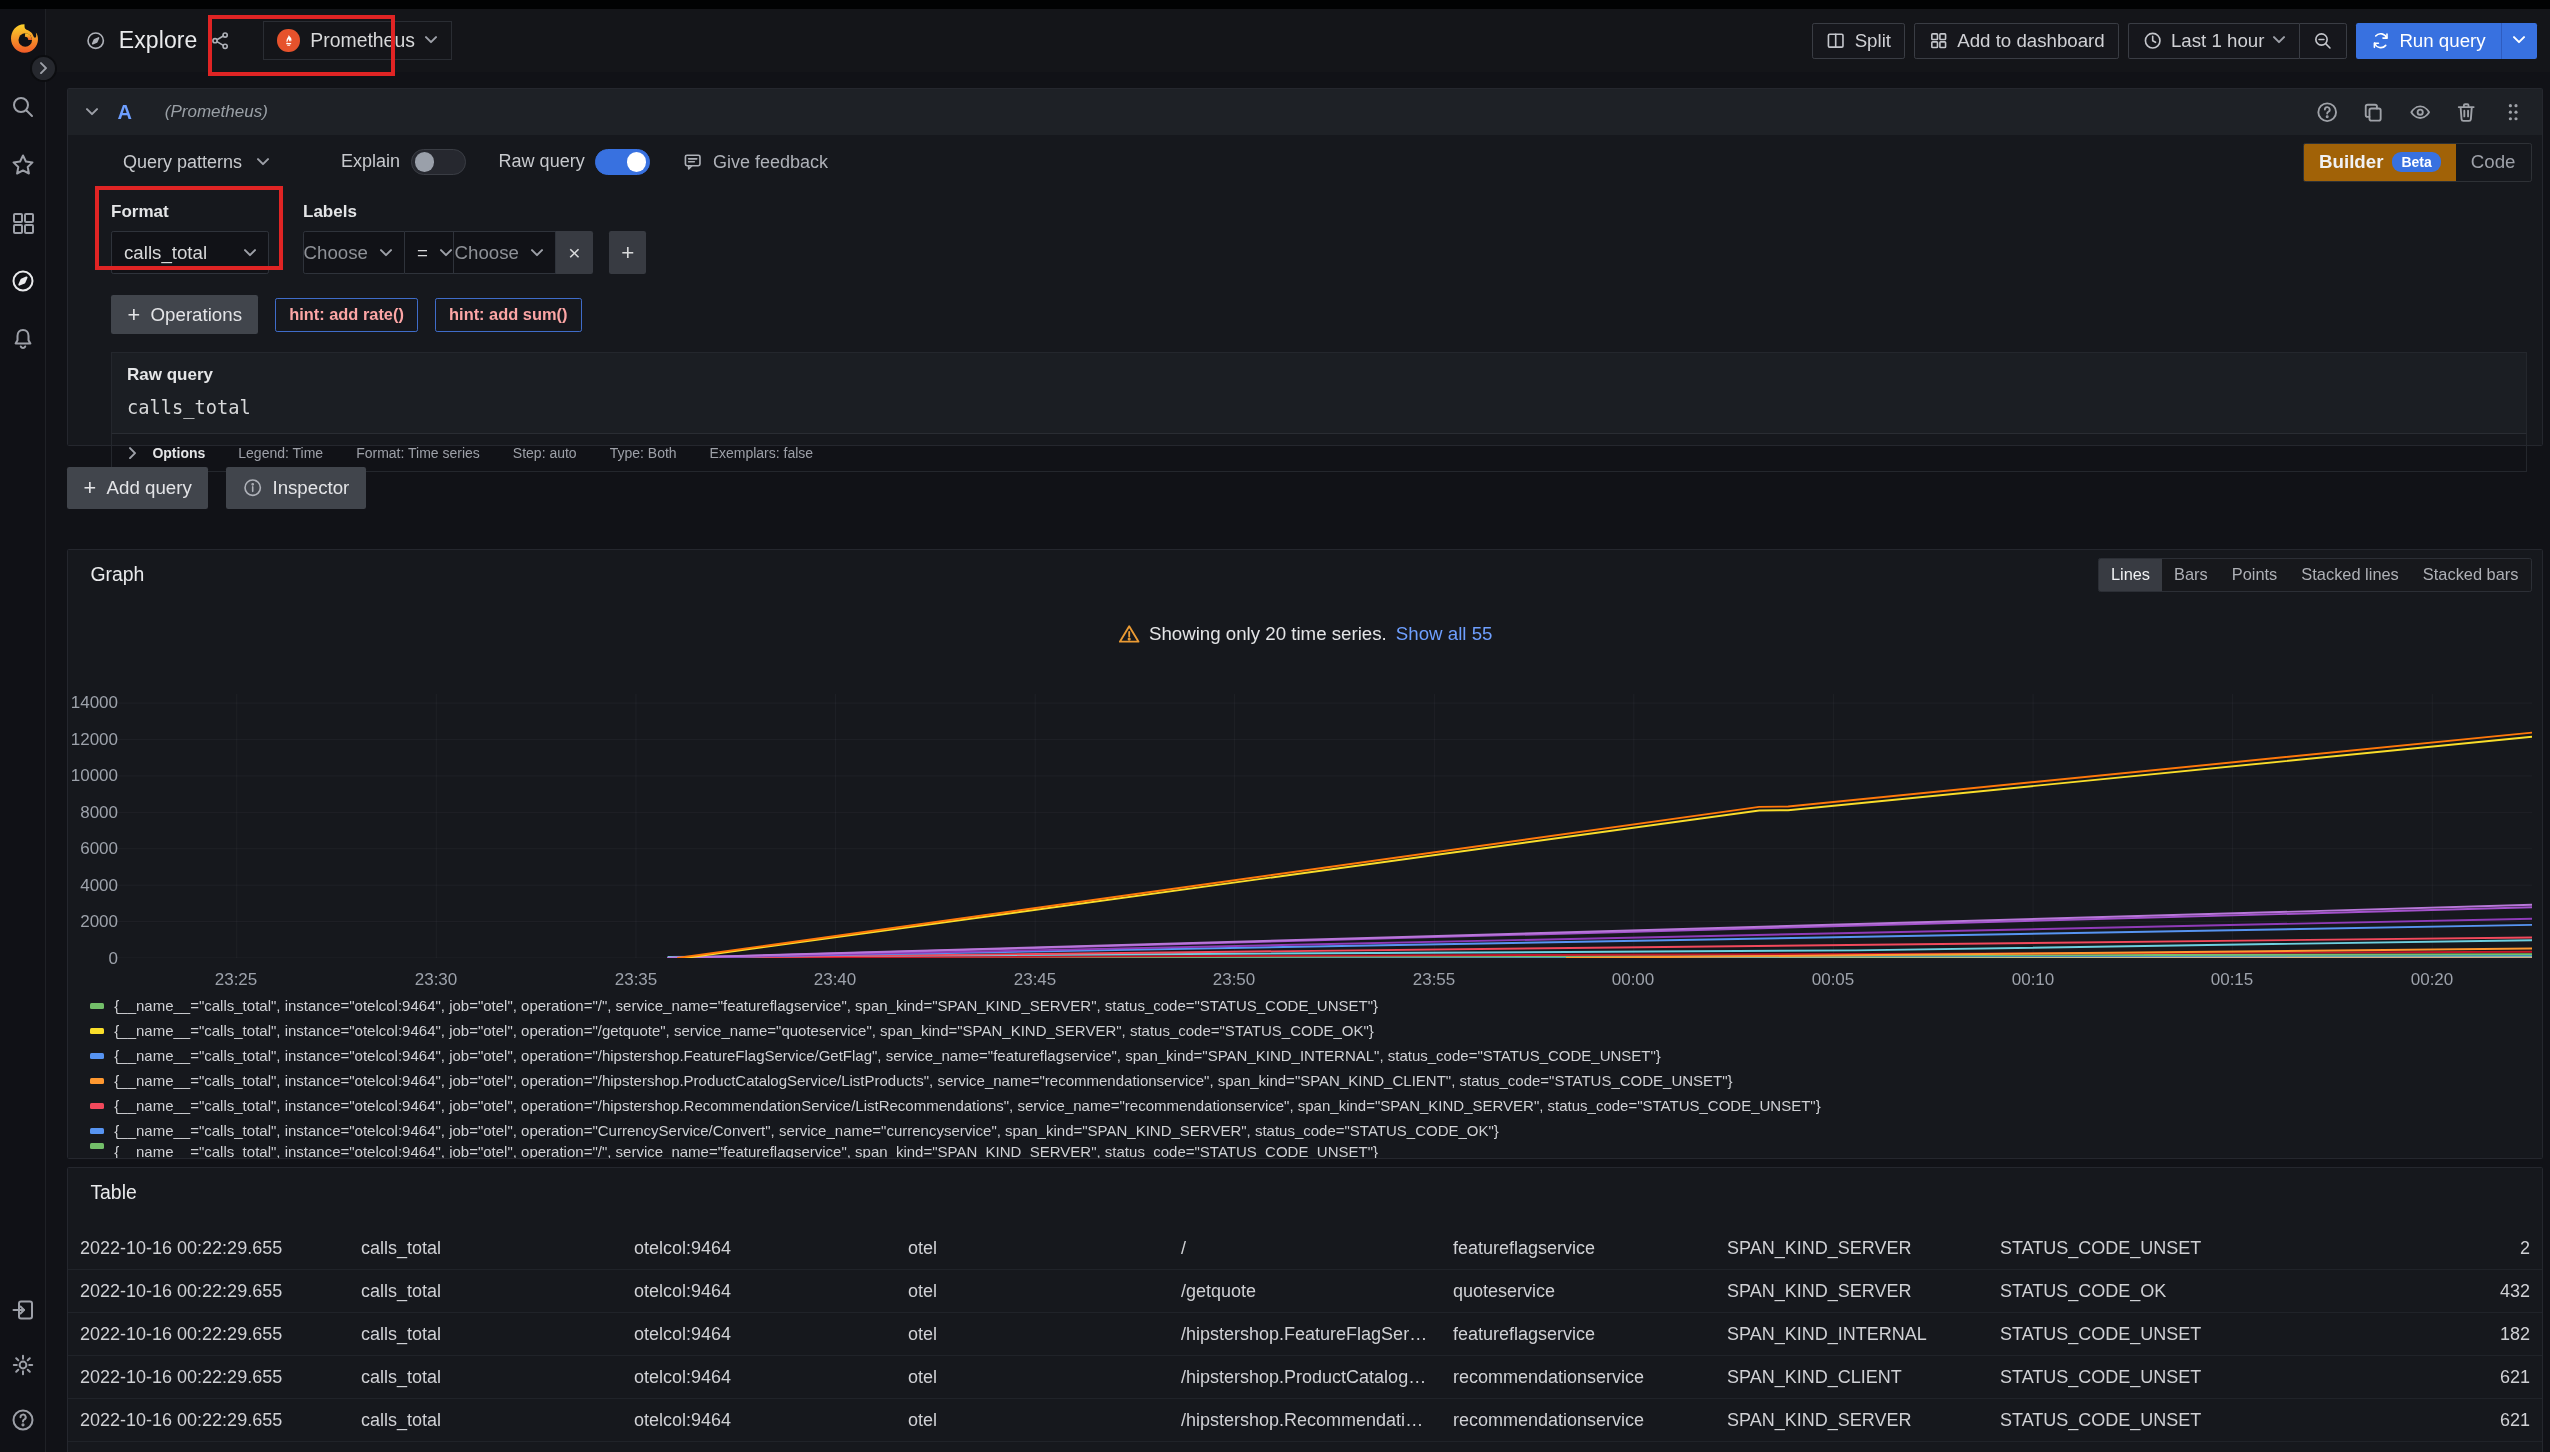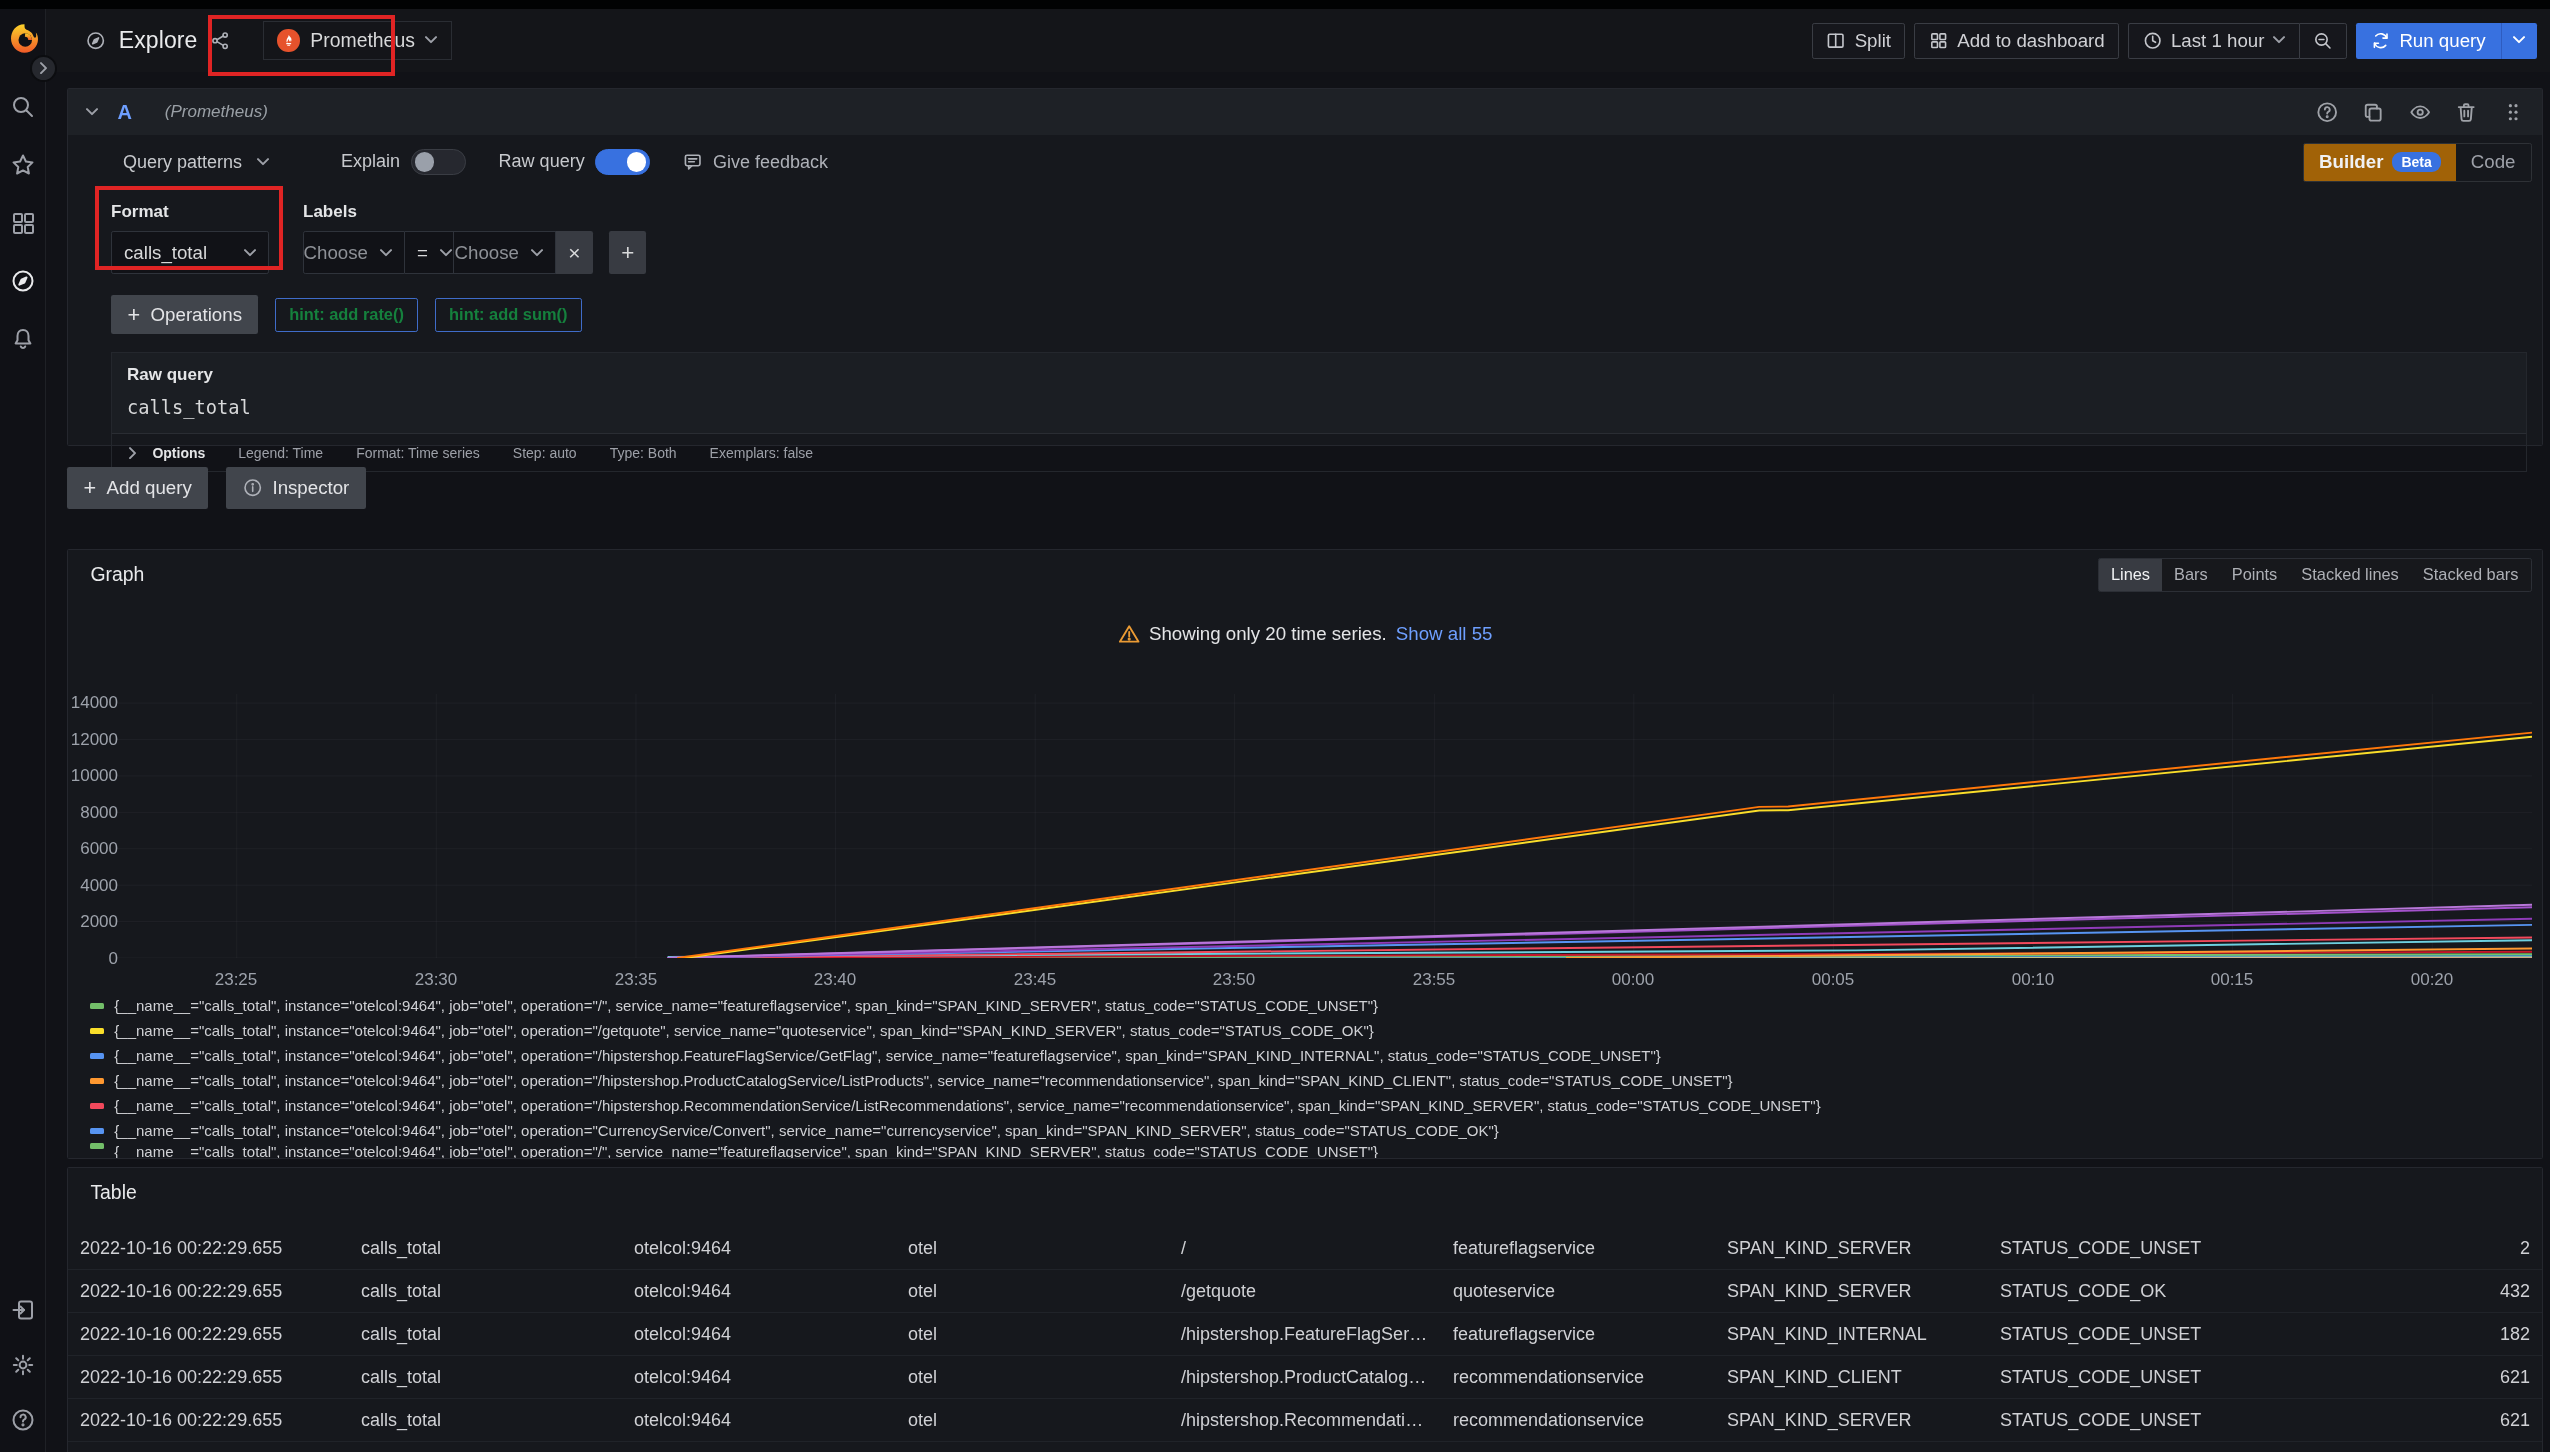--- a/index.html
+++ b/index.html
@@ -76,21 +76,21 @@
   .builder-row { display:flex; align-items:flex-start; margin:19.4px 0 0 43px; gap:34px; }
   .field-label { font-size:17px; font-weight:700; color:#e4e5e7; margin-bottom:9px; }
   .select { display:flex; align-items:center; justify-content:space-between; gap:12px; height:43px; background:#111217; border:0.7px solid #2f333b; border-radius:2.2px; padding:0 12px; font-size:18.7px; color:#d8d9da; cursor:pointer; }
   .select.placeholder { color:#8e9197;justify-content:flex-end; }
   .labels-group { display:flex; align-items:center; }
   .sq-btn { width:37px; height:43px; background:#383b42; border:none; border-radius:0 2.2px 2.2px 0; color:#d8d9da; font-size:21px; cursor:pointer; }
   .plus-btn { width:37px; height:43px; background:#383b42; border:none; border-radius:2.2px; color:#d8d9da; font-size:22.4px; margin-left:16.4px; cursor:pointer; }
 
   .ops-row { display:flex; align-items:center; margin:21px 0 0 43px; gap:16.4px; }
   .gbtn { display:flex; align-items:center; gap:10.5px; height:39px; padding:0 16.4px; background:#41454c; border:none; border-radius:2.2px; color:#e3e4e7; font-size:18.7px; font-weight:500; cursor:pointer; }
-  .hint-btn { height:34px; padding:0 13.4px; background:transparent; border:1.5px solid #3f6cc9; border-radius:2.2px; color:#15803d; font-size:16.4px; font-weight:700; cursor:pointer; }
+  .hint-btn { height:34px; padding:0 13.4px; background:transparent; border:1.5px solid #3f6cc9; border-radius:2.2px; color:#fca5a5; font-size:16.4px; font-weight:700; cursor:pointer; }
 
   .raw-block { margin:18px 15px 0 43px; background:#1b1e23; border:0.7px solid #24272d; border-bottom:none; padding:12px 15px 15px 15px; }
   .raw-label { font-size:17px; font-weight:700; color:#e4e5e7; }
   .raw-value { font-family:"DejaVu Sans Mono", monospace; font-size:18.7px; color:#d8d9da; margin-top:12px; }
   .options-row { margin:0 15px 0 43px; border:0.7px solid #24272d; border-top:0.7px solid #2a2d33; padding:10.5px 15px; display:flex; align-items:center; gap:33px; font-size:14px; color:#9da0a8; }
   .options-row .opt-label { color:#e4e5e7; font-weight:700; margin-left:13.4px; }
   .options-row .lead { display:flex; align-items:center; }
 
   
   .actions-row { position:absolute; left:67px; top:467px; display:flex; gap:18px; }

